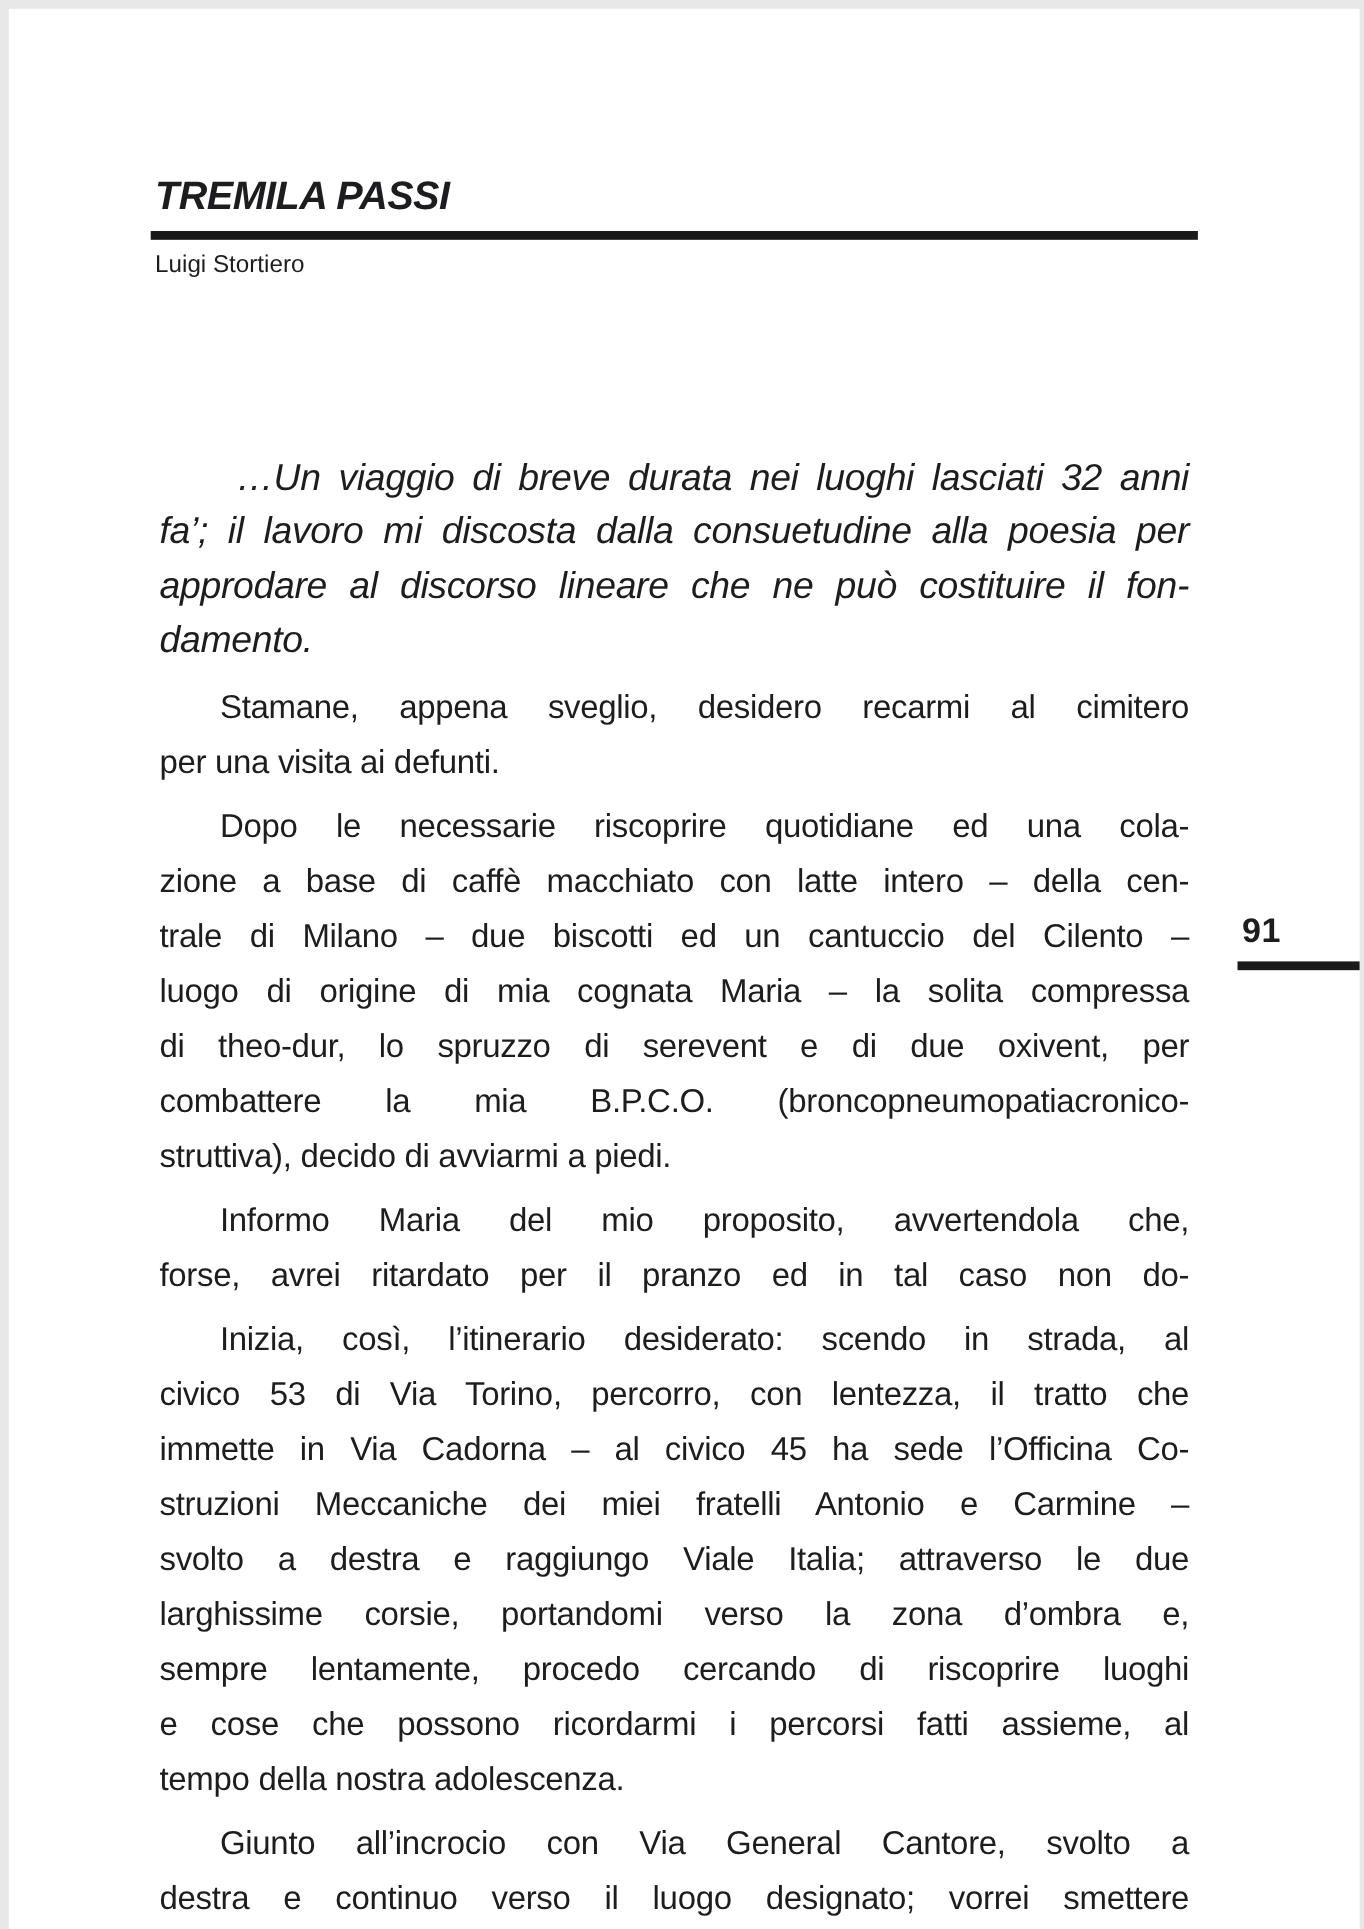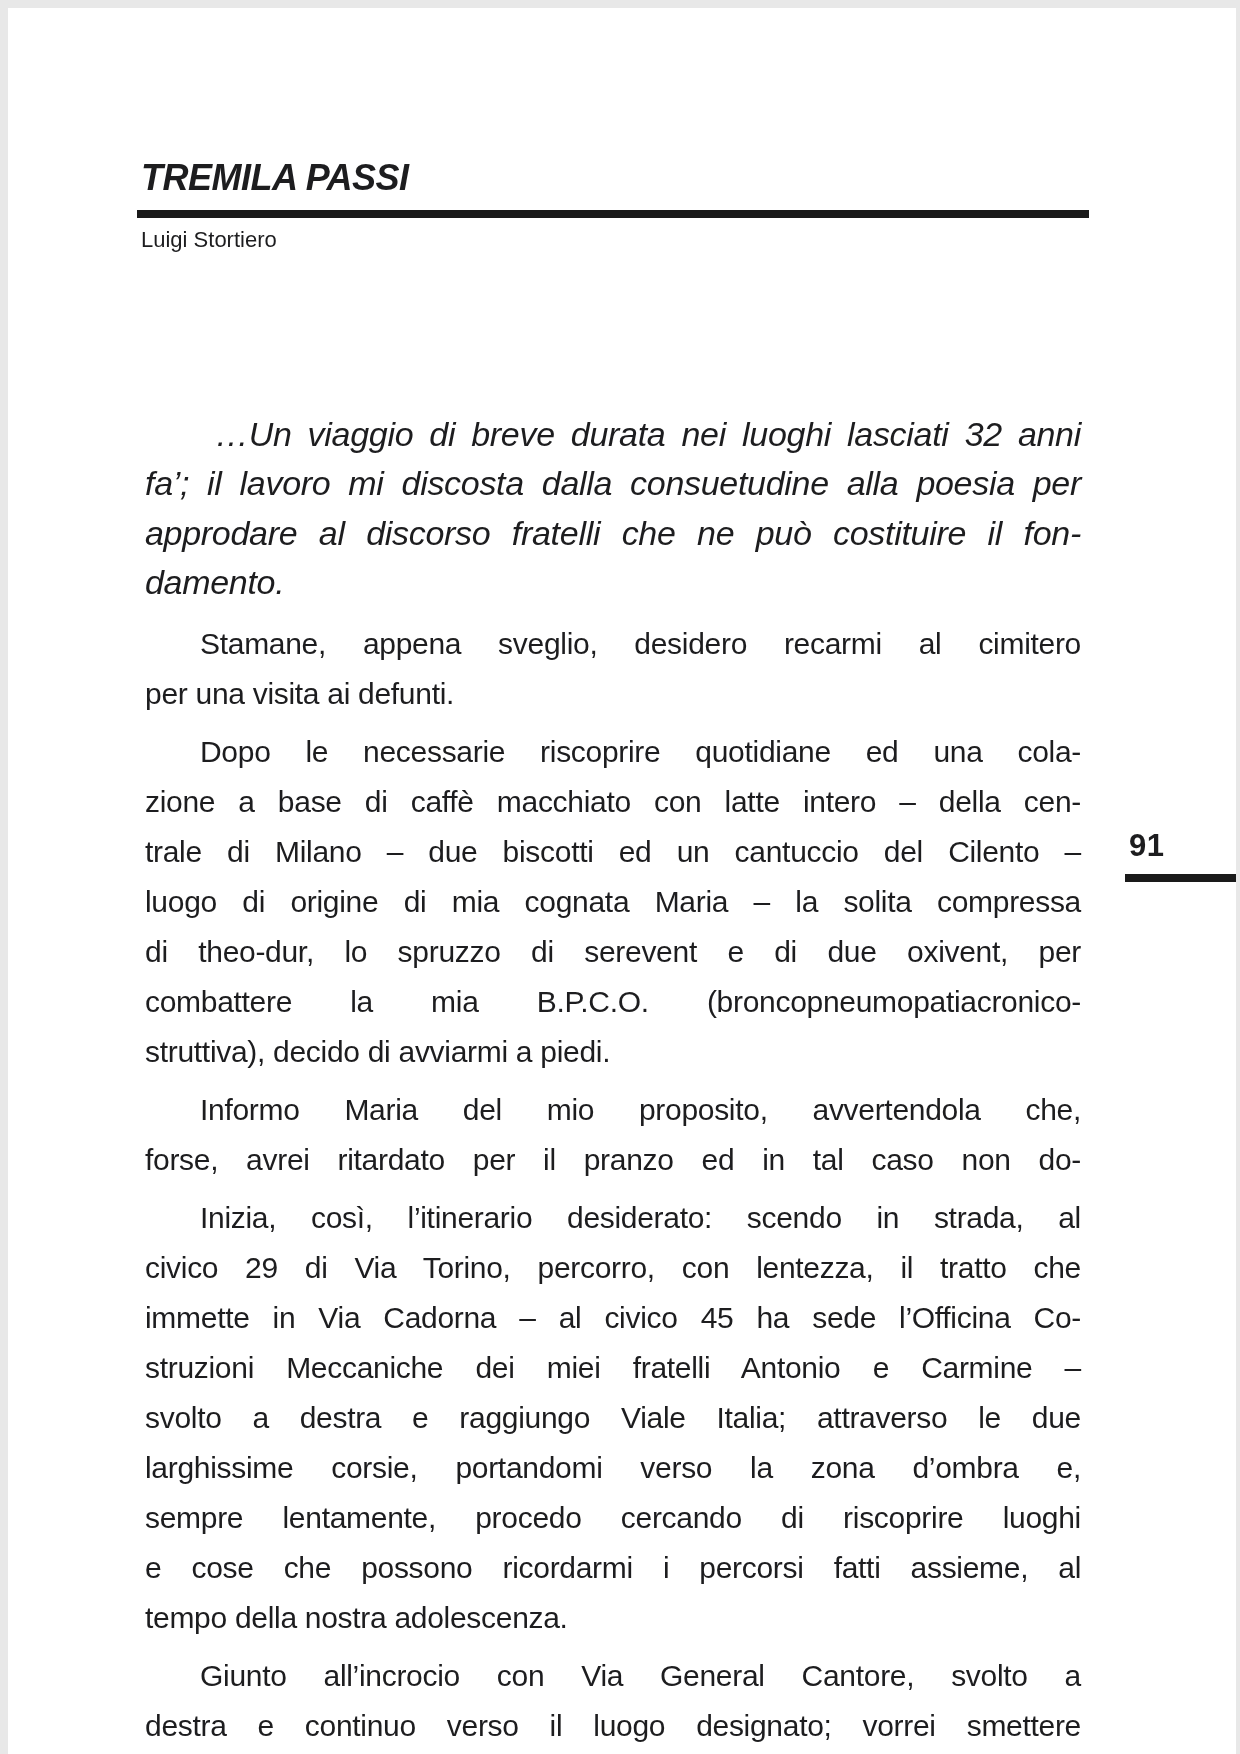--- a/index.html
+++ b/index.html
@@ -96,21 +96,21 @@
   <div class="header">
     <div class="title">TREMILA PASSI</div>
     <div class="title-rule"></div>
     <div class="author">Luigi Stortiero</div>
   </div>
 
   <div class="intro">
       <div class="para">
         <div class="line first">…Un viaggio di breve durata nei luoghi lasciati 32 anni</div>
         <div class="line">fa’; il lavoro mi discosta dalla consuetudine alla poesia per</div>
-        <div class="line">approdare al discorso fratelli che ne può costituire il fon-</div>
+        <div class="line">approdare al discorso lineare che ne può costituire il fon-</div>
         <div class="line last">damento.</div>
       </div>
     </div>
 
   <div class="body-text">
       <div class="para">
         <div class="line first">Stamane, appena sveglio, desidero recarmi al cimitero</div>
         <div class="line last">per una visita ai defunti.</div>
       </div>
       <div class="para">
@@ -121,21 +121,21 @@
         <div class="line">di theo-dur, lo spruzzo di serevent e di due oxivent, per</div>
         <div class="line">combattere la mia B.P.C.O. (broncopneumopatiacronico-</div>
         <div class="line last">struttiva), decido di avviarmi a piedi.</div>
       </div>
       <div class="para">
         <div class="line first">Informo Maria del mio proposito, avvertendola che,</div>
         <div class="line">forse, avrei ritardato per il pranzo ed in tal caso non do-</div>
       </div>
       <div class="para">
         <div class="line first">Inizia, così, l’itinerario desiderato: scendo in strada, al</div>
-        <div class="line">civico 29 di Via Torino, percorro, con lentezza, il tratto che</div>
+        <div class="line">civico 53 di Via Torino, percorro, con lentezza, il tratto che</div>
         <div class="line">immette in Via Cadorna – al civico 45 ha sede l’Officina Co-</div>
         <div class="line">struzioni Meccaniche dei miei fratelli Antonio e Carmine –</div>
         <div class="line">svolto a destra e raggiungo Viale Italia; attraverso le due</div>
         <div class="line">larghissime corsie, portandomi verso la zona d’ombra e,</div>
         <div class="line">sempre lentamente, procedo cercando di riscoprire luoghi</div>
         <div class="line">e cose che possono ricordarmi i percorsi fatti assieme, al</div>
         <div class="line last">tempo della nostra adolescenza.</div>
       </div>
       <div class="para">
         <div class="line first">Giunto all’incrocio con Via General Cantore, svolto a</div>

